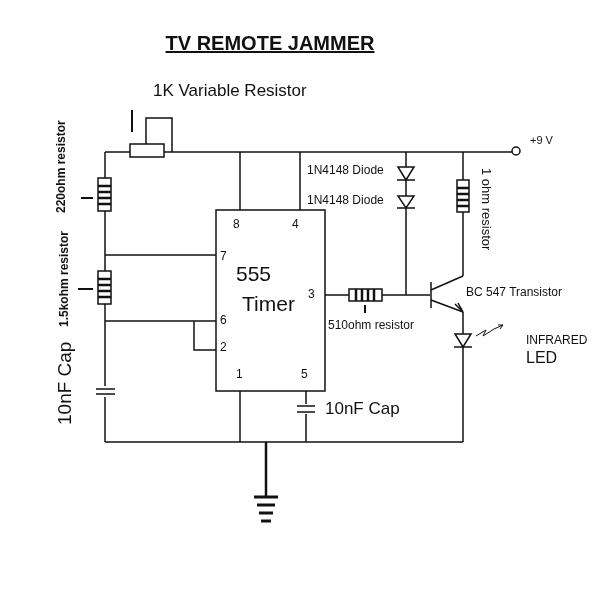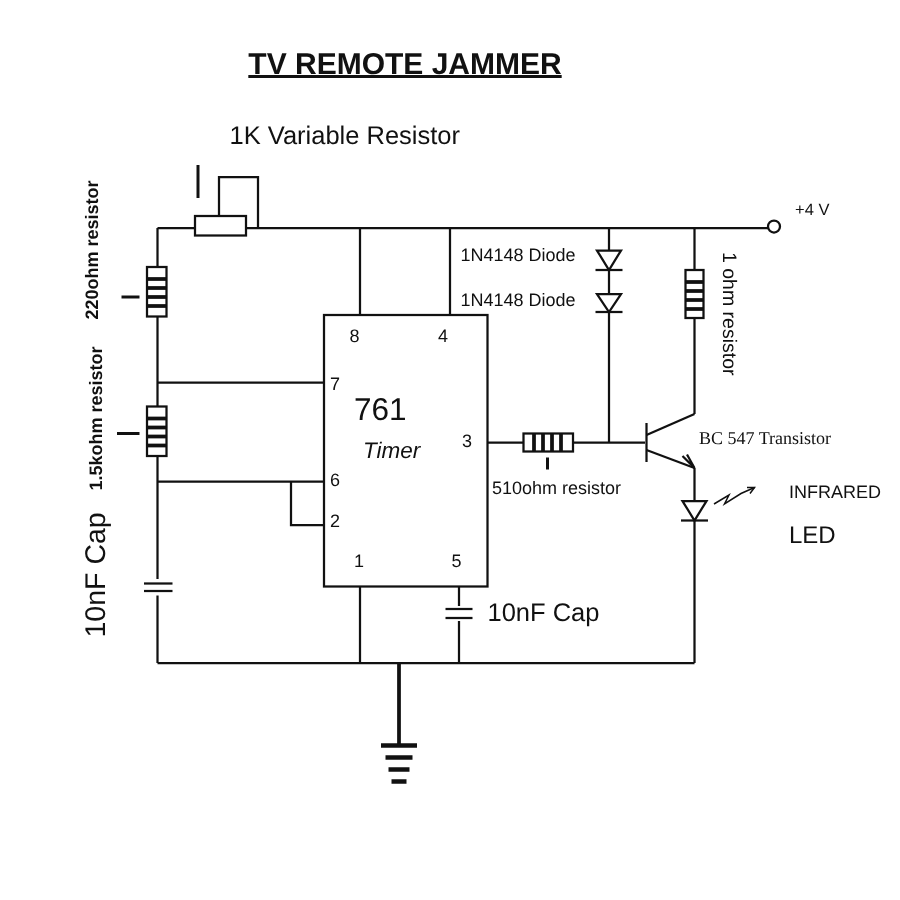--- a/index.html
+++ b/index.html
@@ -100,32 +100,32 @@
     <line x1="254" y1="497" x2="278" y2="497" stroke-width="3"></line>
     <line x1="257" y1="505" x2="275" y2="505" stroke-width="3"></line>
     <line x1="259" y1="513" x2="273" y2="513" stroke-width="3"></line>
     <line x1="261" y1="521" x2="271" y2="521" stroke-width="3"></line>
   </svg>
 
   <div class="lbl" style="left:121px;top:82px;font-size:17px;margin-left:32px;">1K Variable Resistor</div>
   <div class="lbl vert" style="left:55px;top:213px;font-size:12px;font-weight:bold;">220ohm resistor</div>
   <div class="lbl vert" style="left:58px;top:327px;font-size:12px;font-weight:bold;">1.5kohm resistor</div>
   <div class="lbl vert" style="left:55px;top:425px;font-size:19px;">10nF Cap</div>
-  <div class="lbl" style="left:236px;top:263px;font-size:21px;">761</div>
-  <div class="lbl" style="left:242px;top:293px;font-size:15px;font-style:italic;">Timer</div>
+  <div class="lbl" style="left:236px;top:263px;font-size:21px;">555</div>
+  <div class="lbl" style="left:242px;top:293px;font-size:21px;">Timer</div>
   <div class="lbl" style="left:233px;top:218px;font-size:12px;">8</div>
   <div class="lbl" style="left:292px;top:218px;font-size:12px;">4</div>
   <div class="lbl" style="left:220px;top:250px;font-size:12px;">7</div>
   <div class="lbl" style="left:220px;top:314px;font-size:12px;">6</div>
   <div class="lbl" style="left:220px;top:341px;font-size:12px;">2</div>
   <div class="lbl" style="left:236px;top:368px;font-size:12px;">1</div>
   <div class="lbl" style="left:301px;top:368px;font-size:12px;">5</div>
   <div class="lbl" style="left:308px;top:288px;font-size:12px;">3</div>
   <div class="lbl" style="left:325px;top:400px;font-size:17px;">10nF Cap</div>
   <div class="lbl" style="left:307px;top:164px;font-size:12px;">1N4148 Diode</div>
   <div class="lbl" style="left:307px;top:194px;font-size:12px;">1N4148 Diode</div>
   <div class="lbl vert-cw" style="left:493px;top:168px;font-size:13px;">1 ohm resistor</div>
   <div class="lbl" style="left:328px;top:319px;font-size:12px;font-weight:normal;">510ohm resistor</div>
-  <div class="lbl" style="left:466px;top:286px;font-size:12px;font-family:Liberation Serif, serif;">BC 547 Transistor</div>
-  <div class="lbl" style="left:526px;top:322px;font-size:12px;">INFRARED</div>
+  <div class="lbl" style="left:466px;top:286px;font-size:12px;">BC 547 Transistor</div>
+  <div class="lbl" style="left:526px;top:334px;font-size:12px;">INFRARED</div>
   <div class="lbl" style="left:526px;top:350px;font-size:16px;">LED</div>
-  <div class="lbl" style="left:530px;top:135px;font-size:11px;">+4 V</div>
+  <div class="lbl" style="left:530px;top:135px;font-size:11px;">+9 V</div>
 </div>
 
 </body></html>

